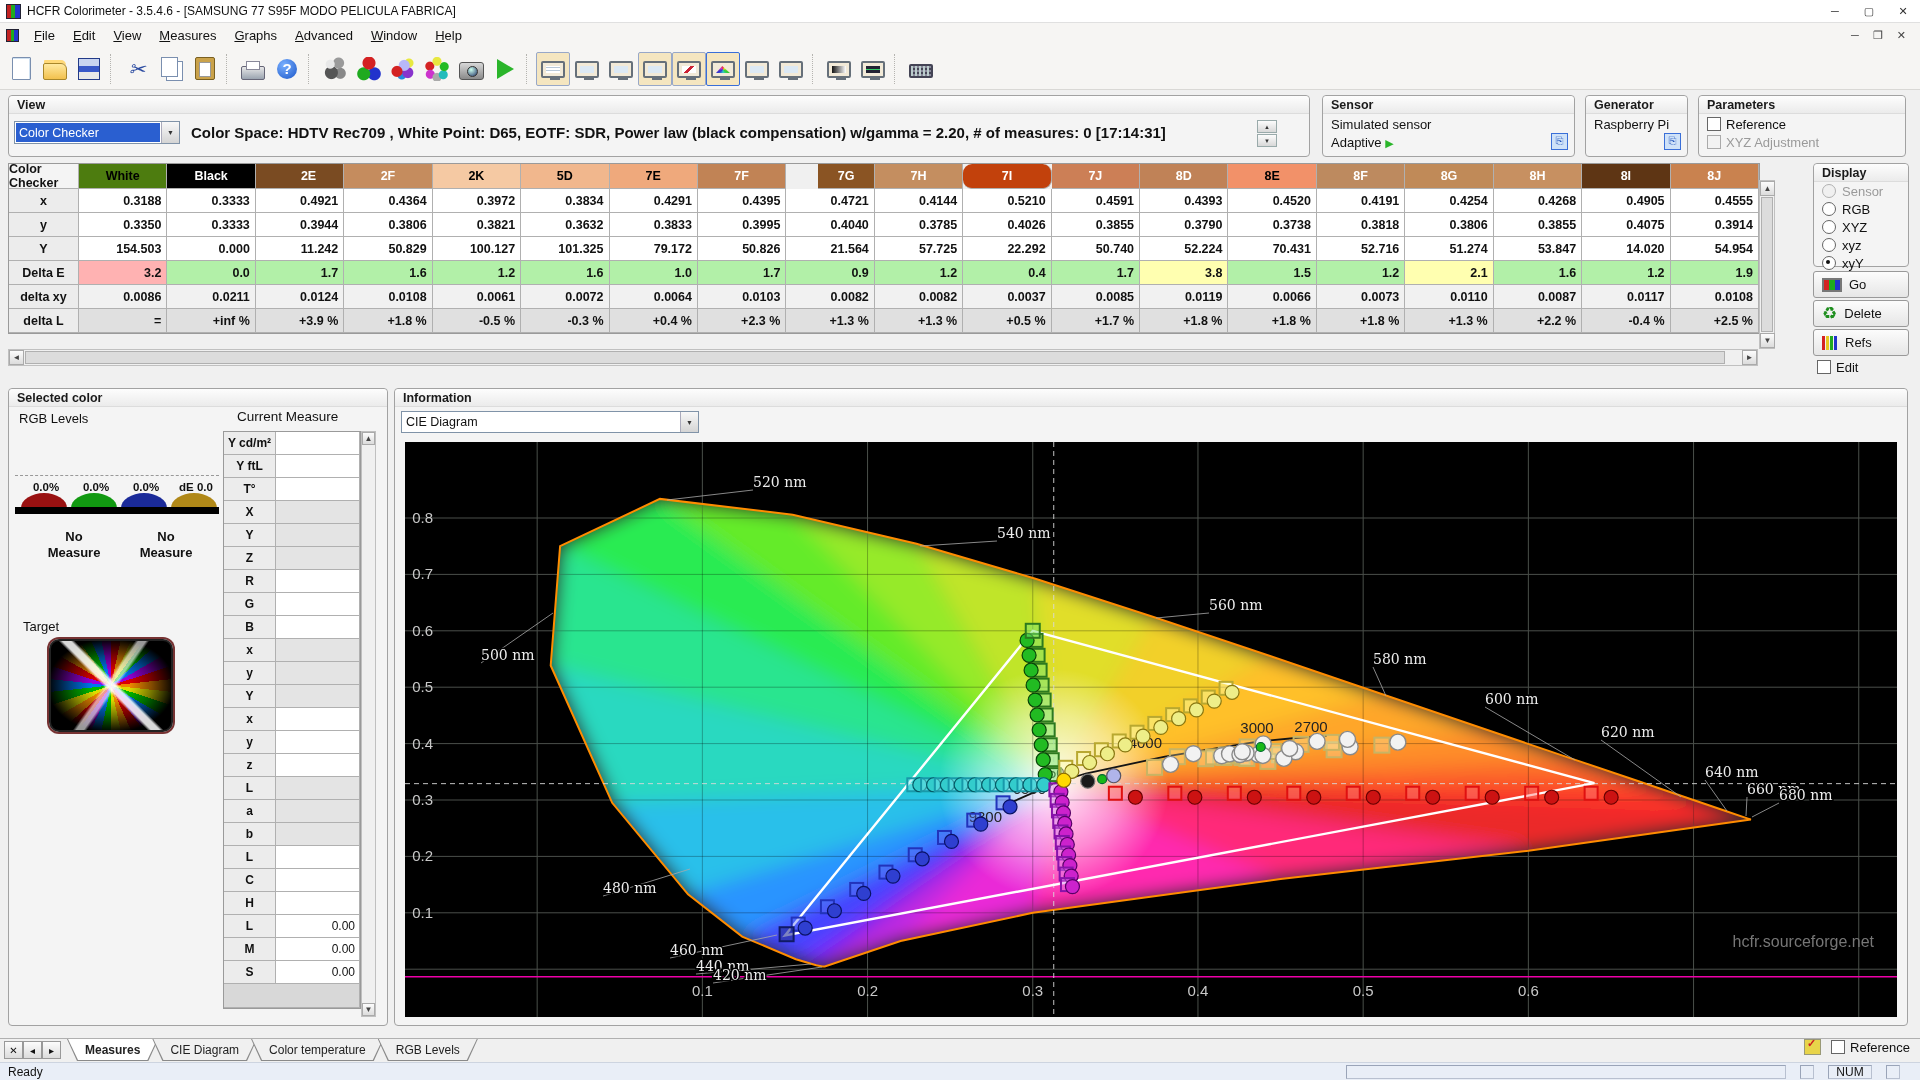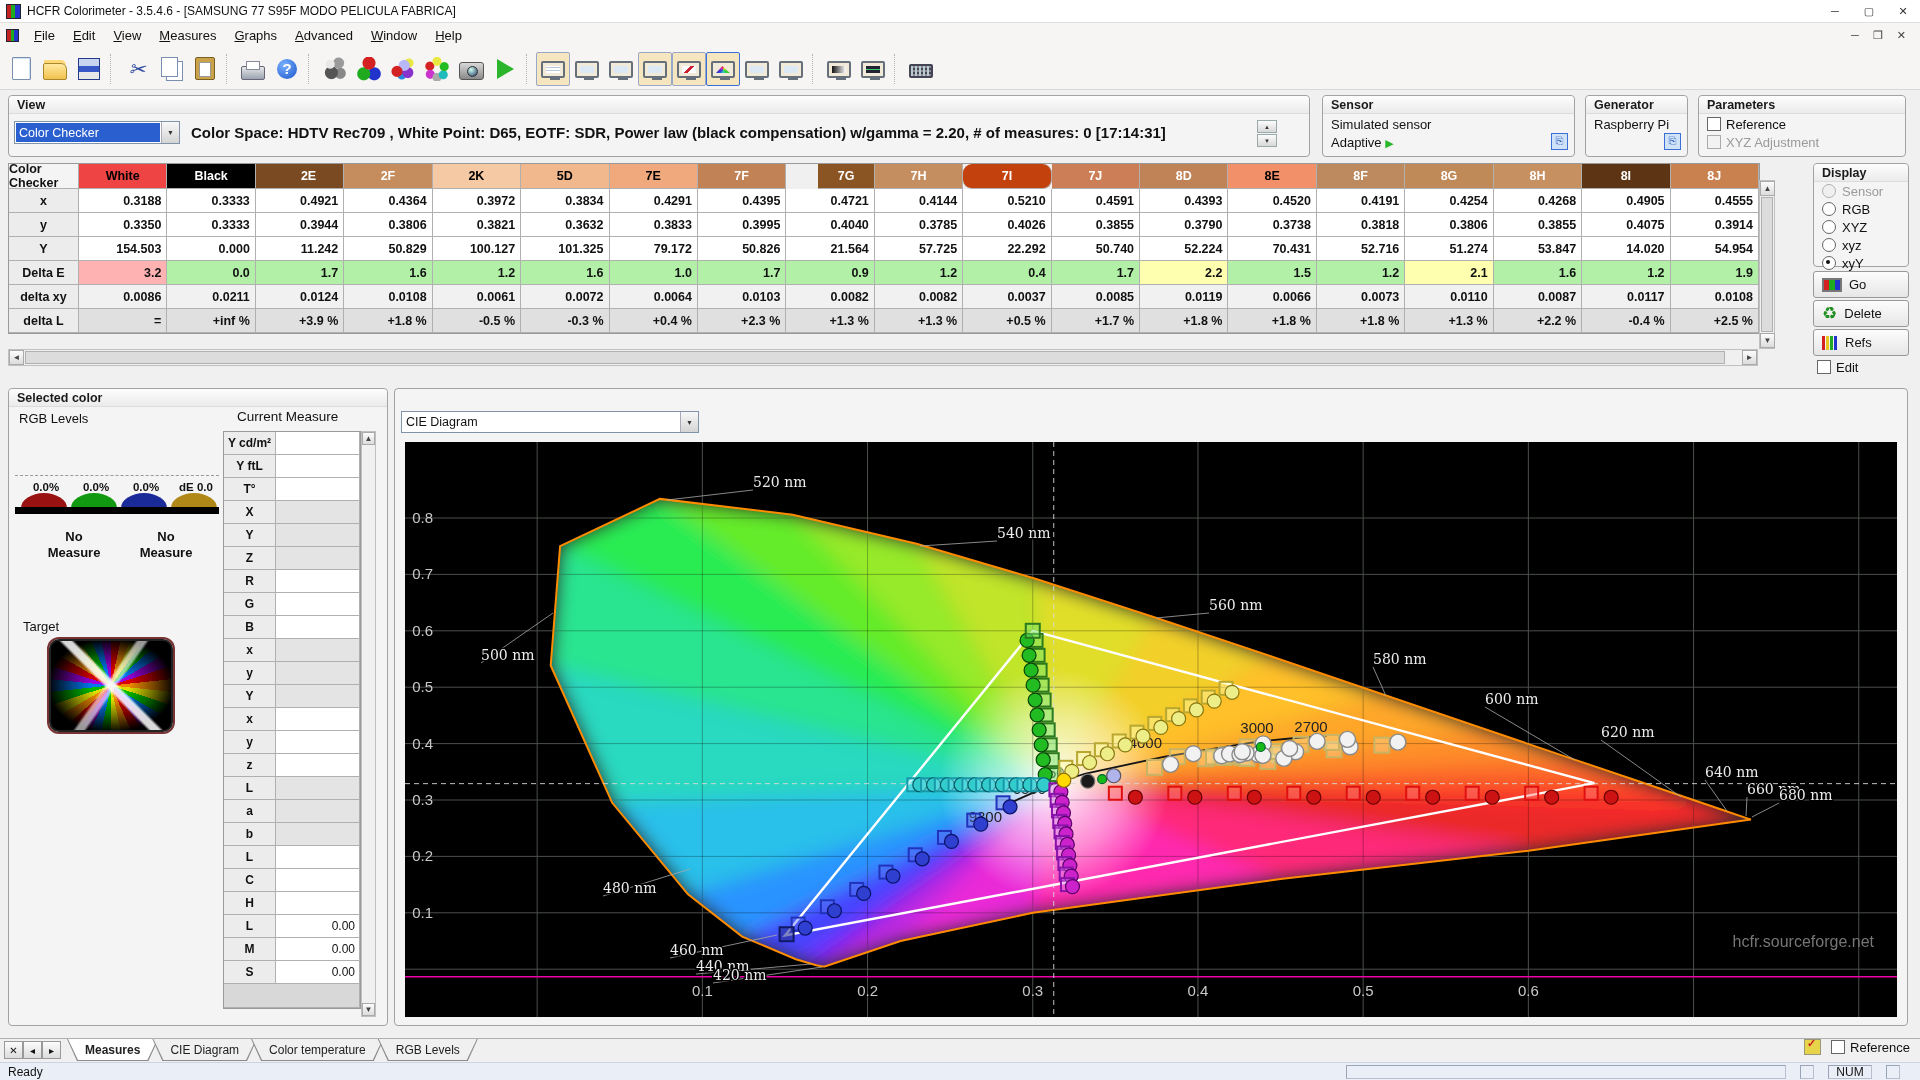--- a/index.html
+++ b/index.html
@@ -283,21 +283,21 @@
     <span class="chk"></span><span>Reference</span>
   </div>
   <div class="abs lbl-dis" style="left:8px;top:39px">
     <span class="chk dis"></span><span>XYZ Adjustment</span>
   </div>
 </div>
 
 <div id="mtable">
   <div id="mgrid">
       <div class="th" style="background: rgb(244, 244, 244);">Color Checker</div>
-      <div class="th" style="background: #ef4444; color: rgb(0, 0, 0);">White</div>
+      <div class="th" style="background: #4d7c0f; color: rgb(0, 0, 0);">White</div>
       <div class="th" style="background: rgb(0, 0, 0); color: rgb(255, 255, 255);">Black</div>
       <div class="th" style="background: rgb(122, 75, 34); color: rgb(255, 255, 255); padding-left: 18px;">2E</div>
       <div class="th" style="background: rgb(197, 140, 94); color: rgb(255, 255, 255);">2F</div>
       <div class="th" style="background: rgb(245, 201, 163); color: rgb(0, 0, 0);">2K</div>
       <div class="th" style="background: rgb(241, 183, 141); color: rgb(0, 0, 0);">5D</div>
       <div class="th" style="background: rgb(239, 169, 124); color: rgb(0, 0, 0);">7E</div>
       <div class="th" style="background: rgb(193, 131, 85); color: rgb(255, 255, 255);">7F</div>
       <div class="th" style="background: rgb(138, 84, 35); color: rgb(255, 255, 255); margin-left: 32px;">7G</div>
       <div class="th" style="background: rgb(196, 142, 96); color: rgb(255, 255, 255);">7H</div>
       <div class="th" style="background: #c2410c; color: rgb(255, 255, 255); border-radius: 9px;">7I</div>
@@ -375,21 +375,21 @@
       <div class="cv de-good">1.7</div>
       <div class="cv de-good">1.6</div>
       <div class="cv de-good">1.2</div>
       <div class="cv de-good">1.6</div>
       <div class="cv de-good">1.0</div>
       <div class="cv de-good">1.7</div>
       <div class="cv de-good">0.9</div>
       <div class="cv de-good">1.2</div>
       <div class="cv de-good">0.4</div>
       <div class="cv de-good">1.7</div>
-      <div class="cv de-warn">2.2</div>
+      <div class="cv de-warn">3.8</div>
       <div class="cv de-good">1.5</div>
       <div class="cv de-good">1.2</div>
       <div class="cv de-warn">2.1</div>
       <div class="cv de-good">1.6</div>
       <div class="cv de-good">1.2</div>
       <div class="cv de-good">1.9</div>
       <div class="rl">delta xy</div>
       <div class="cv dxy">0.0086</div>
       <div class="cv dxy">0.0211</div>
       <div class="cv dxy">0.0124</div>
@@ -565,20 +565,21 @@
       <div class="cmv">0.00</div>
       <div class="cmfoot"></div>
     </div>
   <div class="sbar" style="left:352px;top:42px;width:15px;height:586px;position:absolute">
     <div class="sarr" style="left:0;top:0;width:13px;height:13px">▲</div>
     <div class="sarr" style="left:0;bottom:0;width:13px;height:13px">▼</div>
   </div>
 </div>
 
 <div class="gb" style="left:394px;top:388px;width:1514px;height:638px">
+  <div class="gb-t">Information</div>
   <div class="dd" style="left:6px;top:22px;width:298px;height:22px">
     <span class="txt">CIE Diagram</span>
     <span class="btn">▼</span>
   </div>
   <div class="abs" style="left:10px;top:53px;width:1492px;height:575px;background:#000" id="cie-holder"><svg width="1492" height="575" viewBox="0 0 1492 575">
         <defs>
           <clipPath id="hs">
             <polygon points="419.8,524.4 417.3,524.5 411.2,523.3 390.9,517.2 337.2,494.6 283.0,452.4 207.2,360.8 145.7,223.5 155.1,104.1 254.9,56.9 387.7,72.7 511.5,101.8 630.4,136.7 748.5,175.0 865.8,214.3 978.8,252.8 1082.4,288.0 1168.0,317.1 1232.1,338.8 1274.5,353.3 1319.9,368.8 1345.9,377.6 1123.4,408.8 875.6,437.0 627.8,470.8 495.6,499.0"></polygon>
           </clipPath>
           <filter id="bl" x="-20%" y="-20%" width="140%" height="140%">

